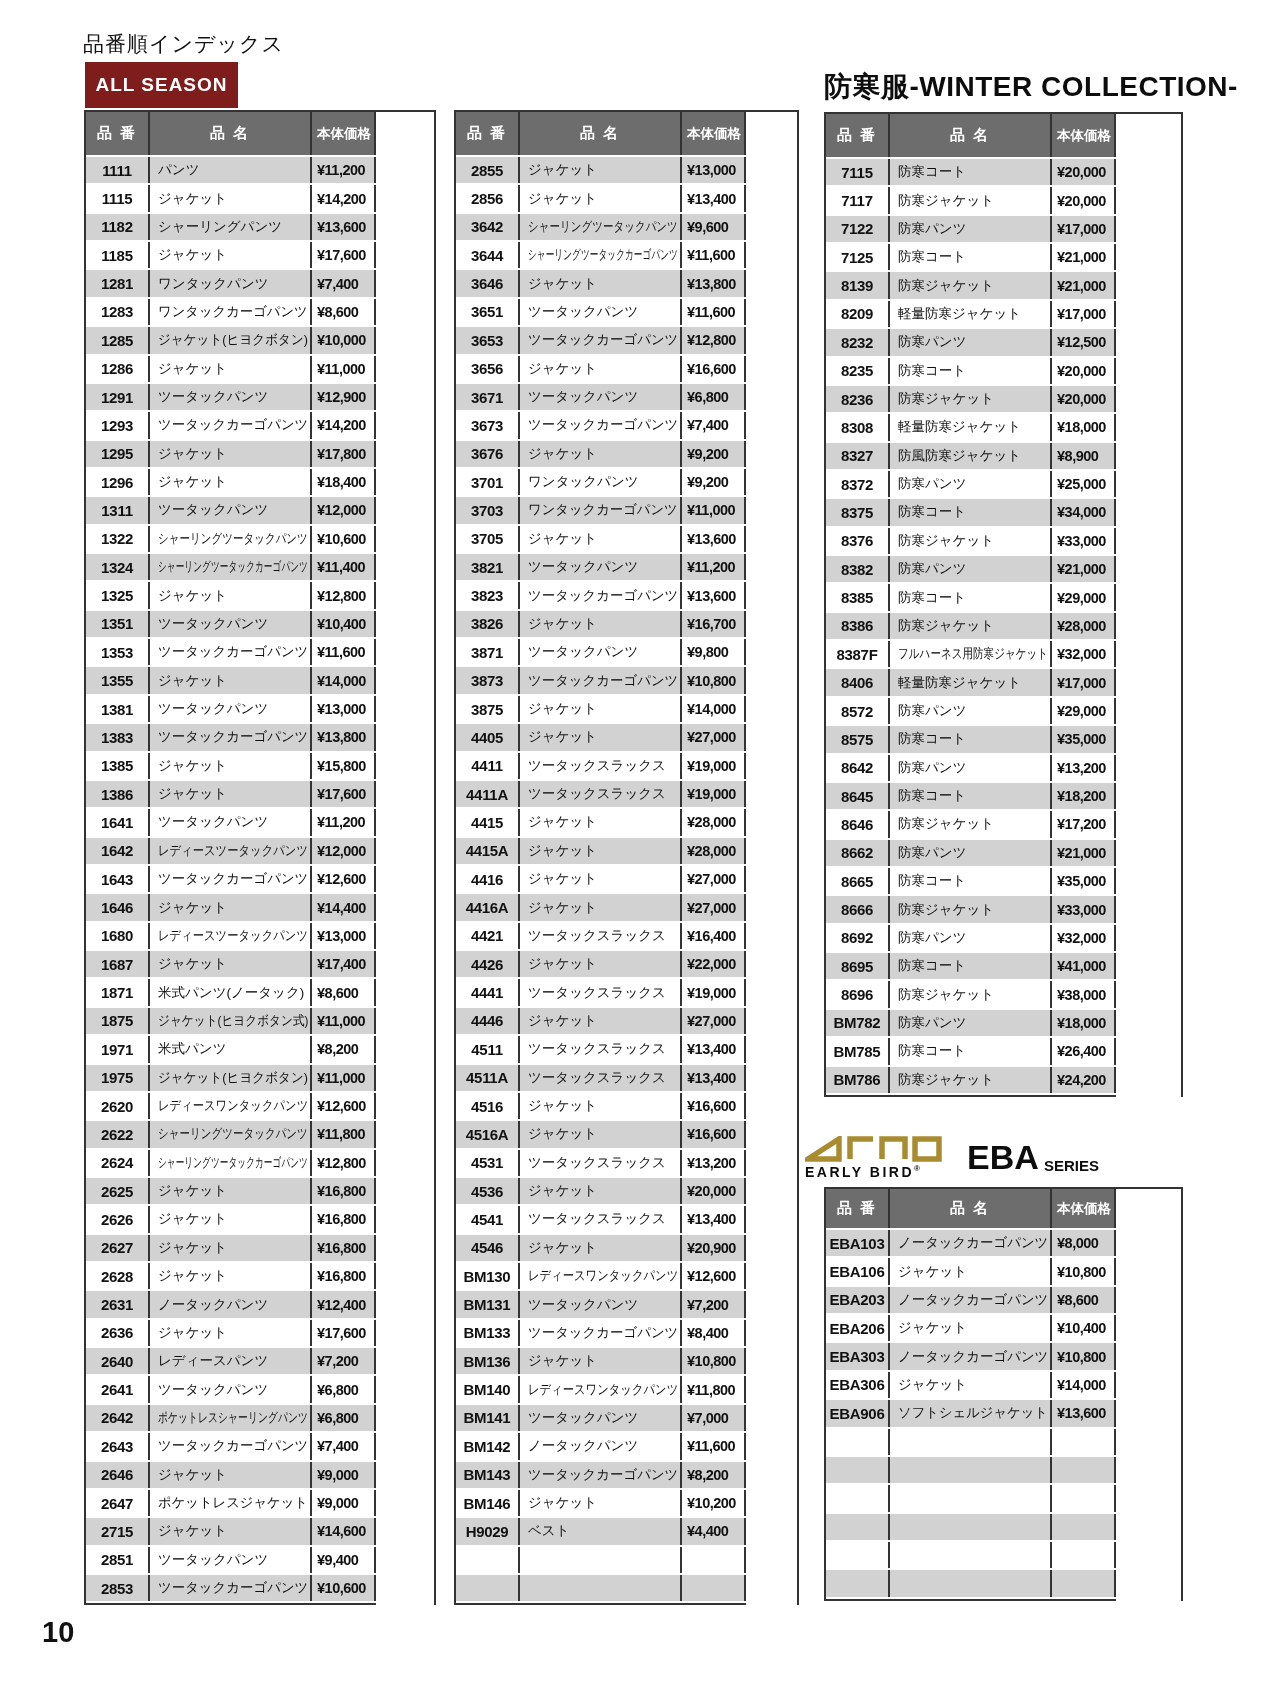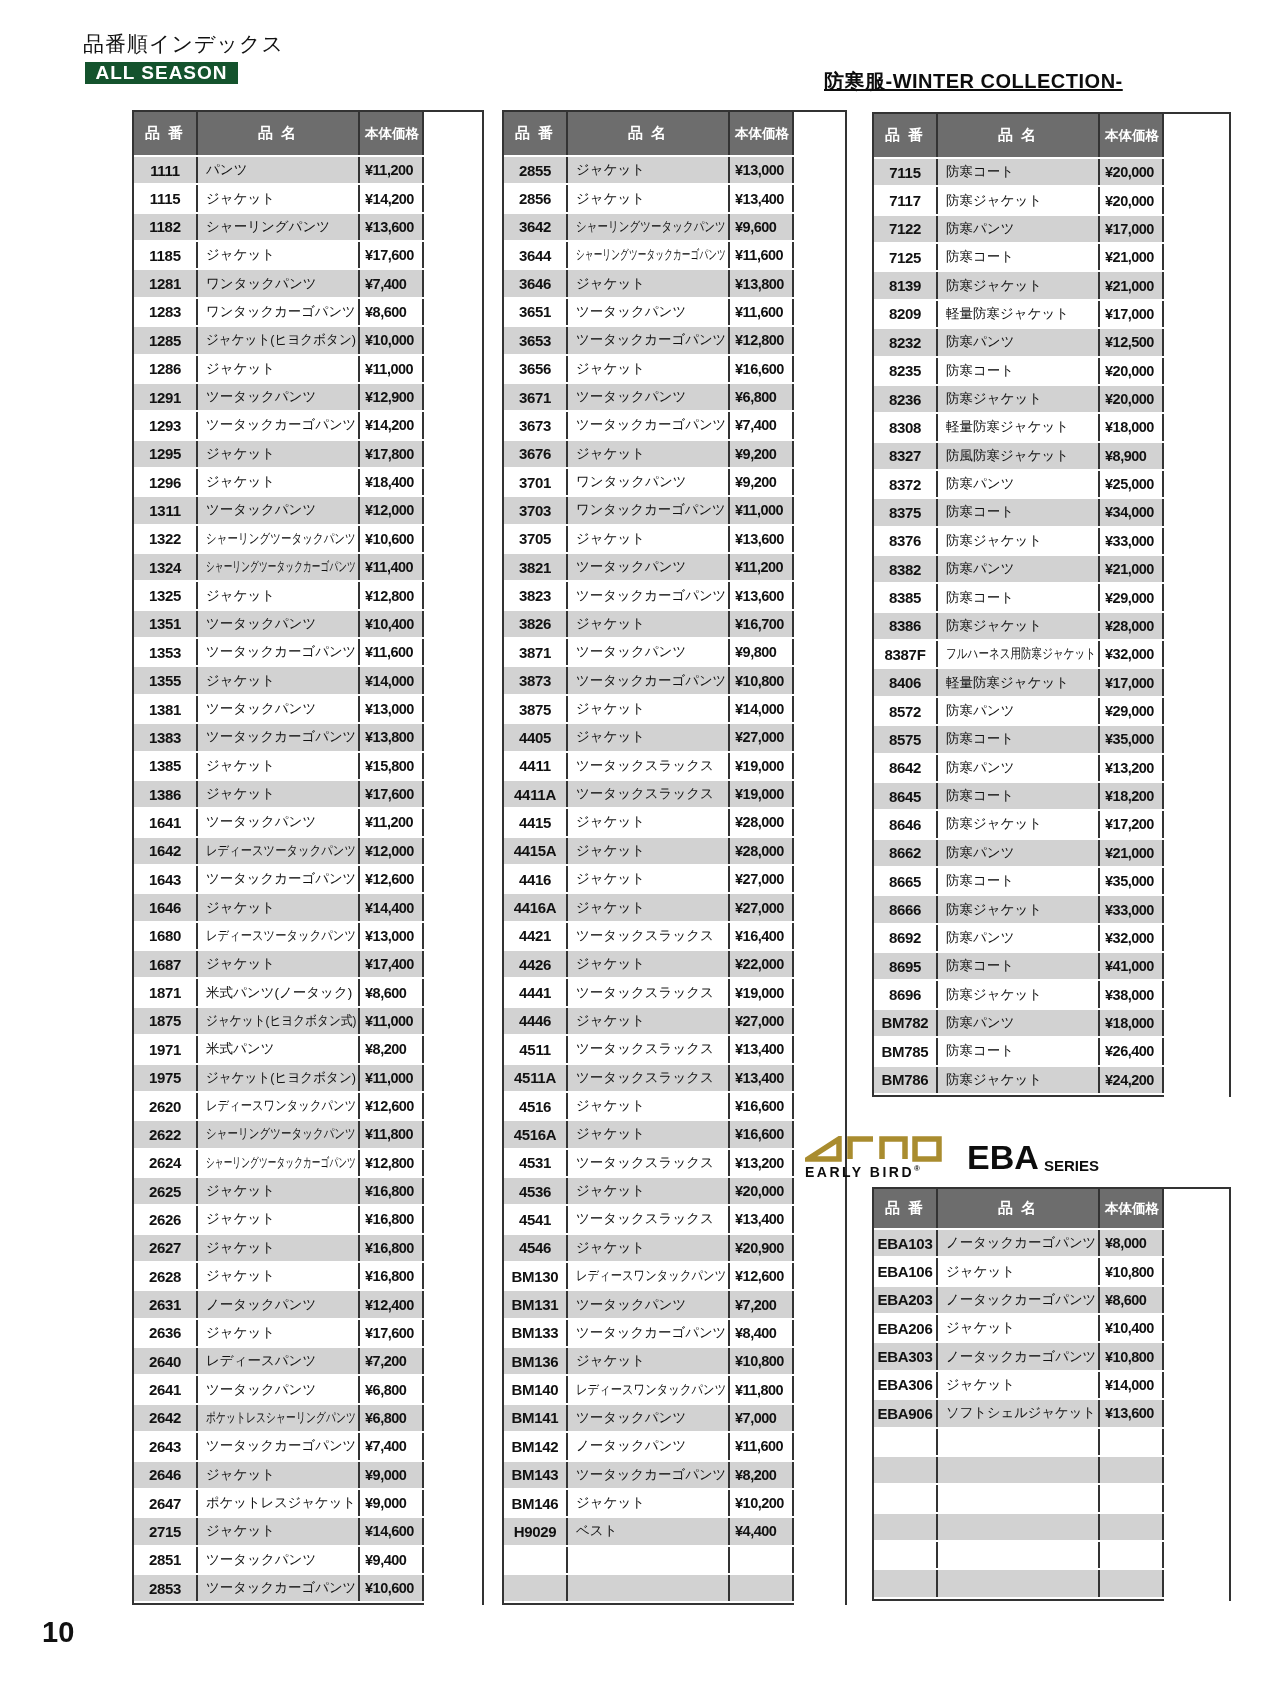--- a/index.html
+++ b/index.html
@@ -1,26 +1,26 @@
 <!DOCTYPE html>
 <html><head>
 <meta charset="utf-8">
 <style>
   * { margin:0; padding:0; box-sizing:border-box; }
   html,body { background:#ffffff; }
   body { font-family:"Liberation Sans","DejaVu Sans",sans-serif; color:#111; }
   .page { position:relative; width:1280px; height:1689px; background:#fff; overflow:hidden; }
 
   .page-title { position:absolute; left:83px; top:30px; font-size:21px; font-weight:400; letter-spacing:1px; color:#111; }
-  .badge { position:absolute; left:85px; top:62px; width:153px; height:22px; background:#14532d;
+  .badge { position:absolute; left:85px; top:62px; width:153px; height:46px; background:#7f1d1d;
            display:flex; align-items:center; justify-content:center; }
   .badge span { color:#fff; font-weight:700; font-size:19px; letter-spacing:1px; }
-  .winter-heading { position:absolute; left:824px; top:68px; font-size:20px; font-weight:700; letter-spacing:0.5px; color:#0d0d0d; white-space:nowrap;text-decoration:underline; }
+  .winter-heading { position:absolute; left:824px; top:68px; font-size:28px; font-weight:700; letter-spacing:0.5px; color:#0d0d0d; white-space:nowrap; }
 
-  .tbl { position:absolute; border:2px solid #333; background:#000000;margin-left:48px; }
+  .tbl { position:absolute; border:2px solid #333; background:#000000; }
   .t1 { left:84px;  top:110px; width:352px; }
   .t2 { left:454px; top:110px; width:345px; }
   .t3 { left:824px; top:112px; width:359px; }
   .t4 { left:824px; top:1187px; width:359px; }
 
   .thead { display:flex; height:45px; background:#6d6d6d; border-bottom:2px solid #fff; }
   .t4 .thead { height:41px; }
   .tr { display:flex; height:28.37px; border-bottom:2px solid #fff; background:#fff; }
   .tr.odd { background:#d2d2d2; }
 

